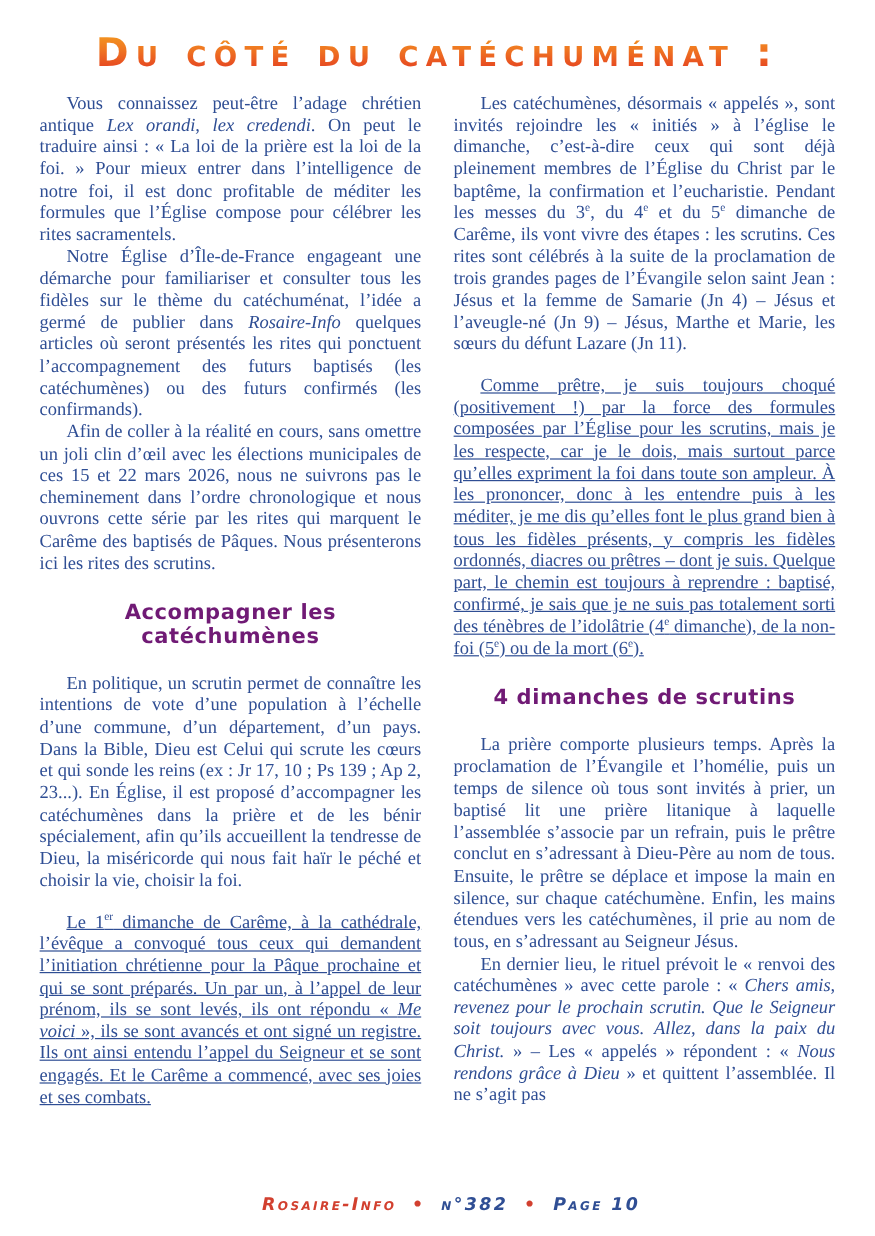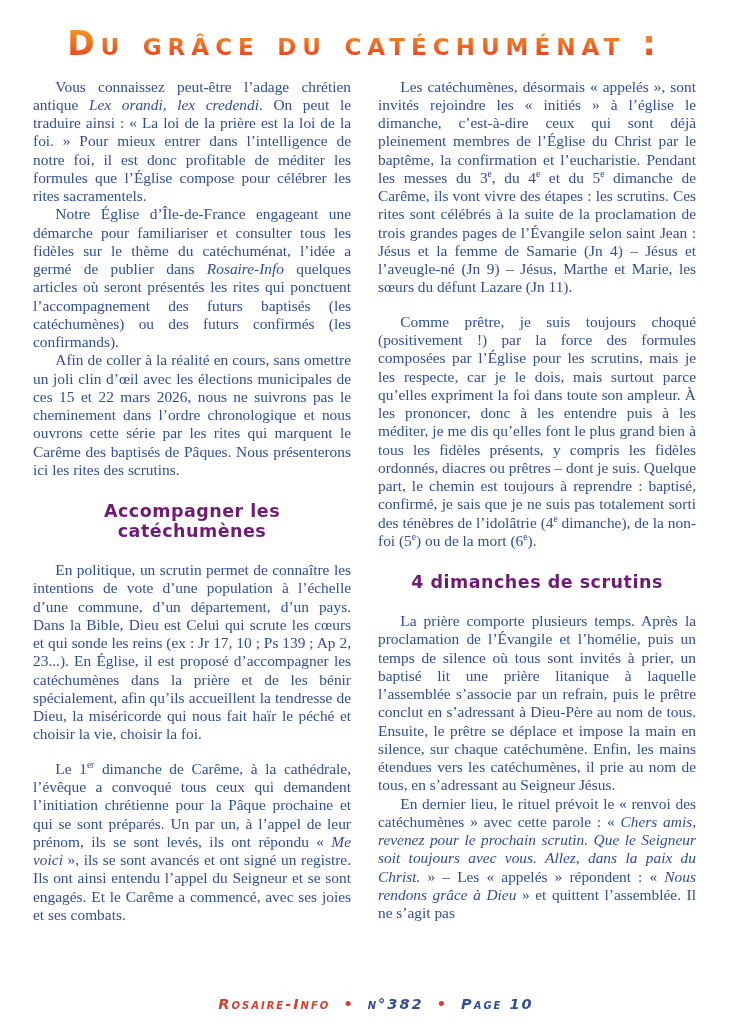--- a/index.html
+++ b/index.html
@@ -40,21 +40,21 @@
     color: #2f4e94;
   }
   .col { width: 325px; }
   p.para {
     font-size: 15.4px;
     line-height: 1.185;
     text-align: justify;
     text-indent: 1.45em;
     color: #2f4e94;
   }
-  p.para.gap { margin-top: 1.05em; }
+  p.para.gap { margin-top: 1.05em; text-decoration: underline; }
   h2.heading {
     font-family: "DejaVu Sans", sans-serif;
     font-weight: bold;
     font-size: 17.5px;
     letter-spacing: 0.5px;
     text-align: center;
     color: #701a75;
     margin: 22px 0 20px 0;
   }
   em { font-style: italic; }
@@ -76,21 +76,21 @@
   }
   footer .red  { color: #d2402f; }
   footer .blue { color: #2f4e94; }
   footer .bullet { margin: 0 6px; font-style: normal; }
 </style>
 </head>
 <body>
 
 <div class="page">
 
-  <h1 class="page-title">Du grâce du catéchuménat :</h1>
+  <h1 class="page-title">Du côté du catéchuménat :</h1>
 
   <div class="columns">
     <div class="col">
         <p class="para">Vous connaissez peut-être l’adage chrétien antique <em>Lex orandi, lex credendi</em>. On peut le traduire ainsi : « La loi de la prière est la loi de la foi. » Pour mieux entrer dans l’intelligence de notre foi, il est donc profitable de méditer les formules que l’Église compose pour célébrer les rites sacramentels.</p>
         <p class="para">Notre Église d’Île-de-France engageant une démarche pour familiariser et consulter tous les fidèles sur le thème du catéchuménat, l’idée a germé de publier dans <em>Rosaire-Info</em> quelques articles où seront présentés les rites qui ponctuent l’accompagnement des futurs baptisés (les catéchumènes) ou des futurs confirmés (les confirmands).</p>
         <p class="para">Afin de coller à la réalité en cours, sans omettre un joli clin d’œil avec les élections municipales de ces 15 et 22 mars 2026, nous ne suivrons pas le cheminement dans l’ordre chronologique et nous ouvrons cette série par les rites qui marquent le Carême des baptisés de Pâques. Nous présenterons ici les rites des scrutins.</p>
         <h2 class="heading">Accompagner les catéchumènes</h2>
         <p class="para">En politique, un scrutin permet de connaître les intentions de vote d’une population à l’échelle d’une commune, d’un département, d’un pays. Dans la Bible, Dieu est Celui qui scrute les cœurs et qui sonde les reins (ex : Jr 17, 10 ; Ps 139 ; Ap 2, 23...). En Église, il est proposé d’accompagner les catéchumènes dans la prière et de les bénir spécialement, afin qu’ils accueillent la tendresse de Dieu, la miséricorde qui nous fait haïr le péché et choisir la vie, choisir la foi.</p>
         <p class="para gap">Le 1<sup>er</sup> dimanche de Carême, à la cathédrale, l’évêque a convoqué tous ceux qui demandent l’initiation chrétienne pour la Pâque prochaine et qui se sont préparés. Un par un, à l’appel de leur prénom, ils se sont levés, ils ont répondu « <em>Me voici</em> », ils se sont avancés et ont signé un registre. Ils ont ainsi entendu l’appel du Seigneur et se sont engagés. Et le Carême a commencé, avec ses joies et ses combats.</p>
       </div>

